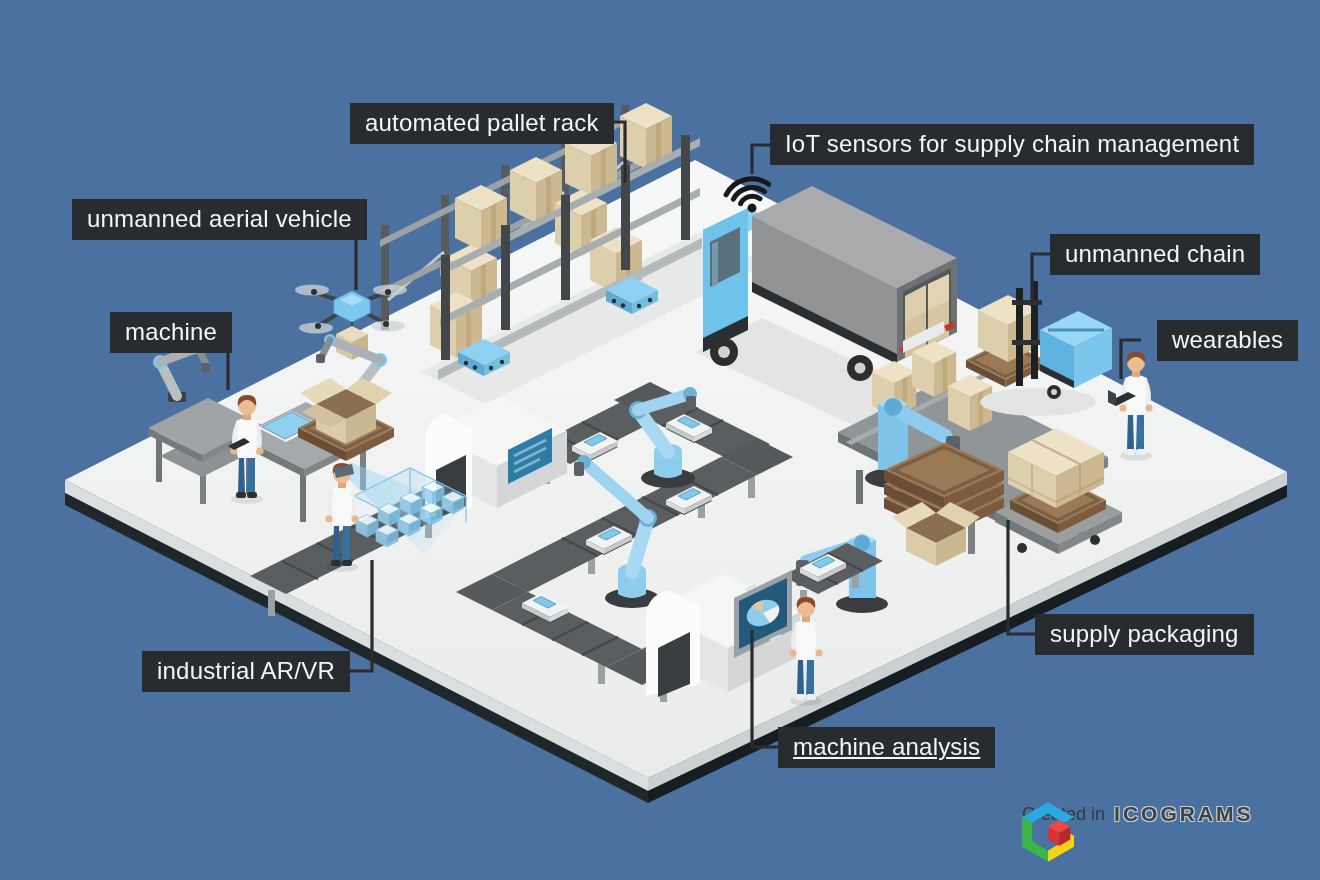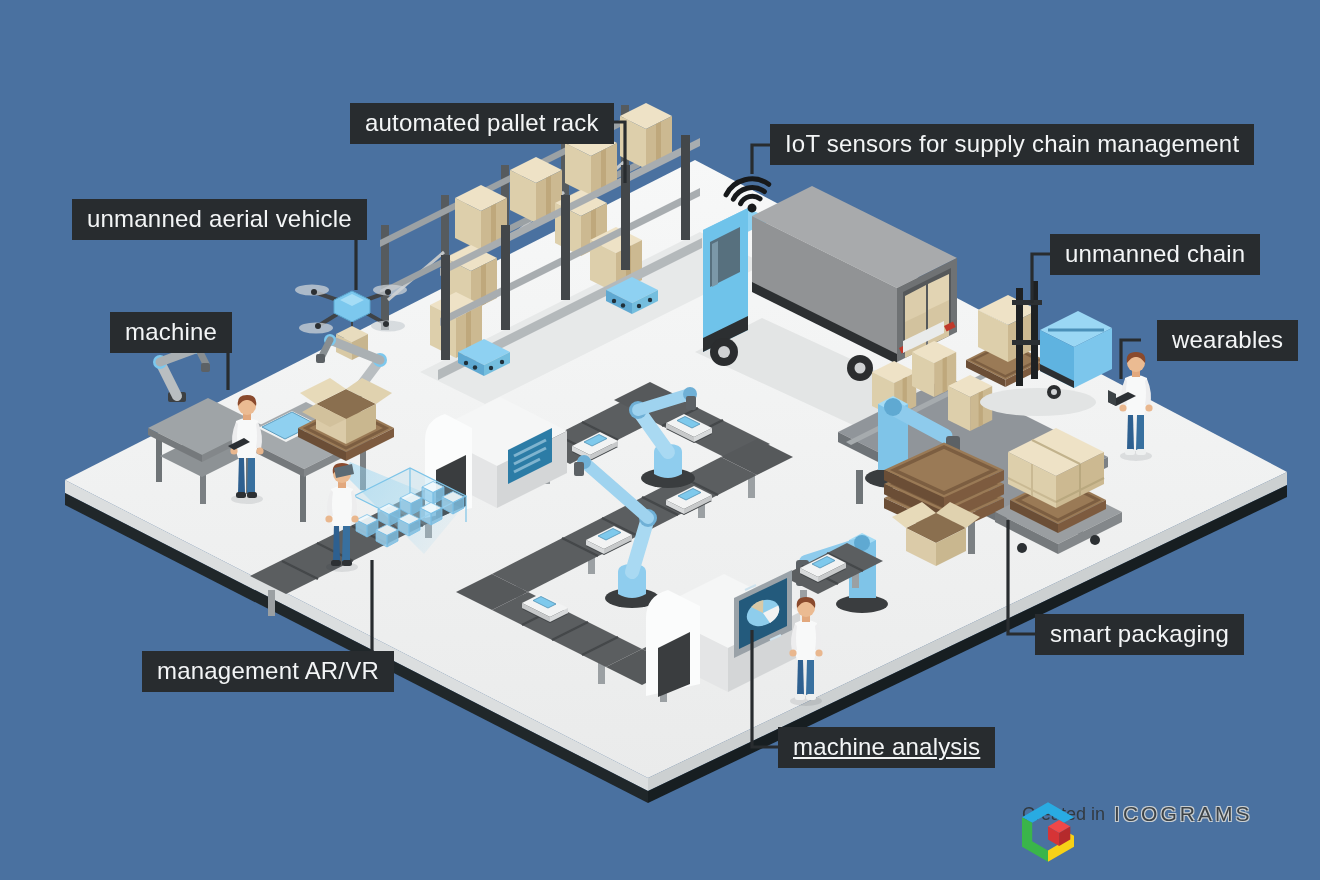--- a/index.html
+++ b/index.html
@@ -4,21 +4,21 @@
 <style>
   html,body{margin:0;padding:0;background:#4a71a0;}
   .stage{position:relative;width:1320px;height:880px;background:#4a71a0;overflow:hidden;
          font-family:"Liberation Sans",sans-serif;}
   .stage svg{position:absolute;left:0;top:0;}
   .label{position:absolute;background:#282c2f;color:#f3f5f6;font-size:24px;line-height:1;
          padding:8px 15px 9px;white-space:nowrap;letter-spacing:0.2px;}
   .shoe{fill:var(--shoe,#2c3033);}
   .watermark{position:absolute;left:1022px;top:802px;display:flex;align-items:center;gap:9px;}
   .wm-created{color:#323a40;font-size:18px;}
-  .wm-brand{color:#3d4347;font-size:21px;font-weight:normal;letter-spacing:3px;
+  .wm-brand{color:#3d4347;font-size:21px;font-weight:bold;letter-spacing:3px;
             text-shadow:1px 1px 0 #c9ced1,-1px -1px 0 #c9ced1,1px -1px 0 #c9ced1,-1px 1px 0 #c9ced1;}
 </style>
 </head>
 <body>
 
 <div class="stage">
 
 <svg width="1320" height="880" viewBox="0 0 1320 880">
   <defs>
     <linearGradient id="floorG" x1="0" y1="0" x2="0" y2="1">
@@ -514,22 +514,22 @@
     <polyline points="780,747 752,747 752,630"></polyline>
   </g>
 </svg>
 
 <div class="label" style="left:350px;top:103px;">automated pallet rack</div>
 <div class="label" style="left:72px;top:199px;">unmanned aerial vehicle</div>
 <div class="label" style="left:770px;top:124px;">IoT sensors for supply chain management</div>
 <div class="label" style="left:110px;top:312px;">machine</div>
 <div class="label" style="left:1050px;top:234px;">unmanned chain</div>
 <div class="label" style="left:1141px;top:320px;margin-left:16px;">wearables</div>
-<div class="label" style="left:142px;top:651px;">management AR/VR</div>
-<div class="label" style="left:1035px;top:614px;">smart packaging</div>
+<div class="label" style="left:142px;top:651px;">industrial AR/VR</div>
+<div class="label" style="left:1035px;top:614px;">supply packaging</div>
 <div class="label" style="left:778px;top:727px;text-decoration:underline;">machine analysis</div>
 
 <div class="watermark">
   <span class="wm-created">Created in</span>
   <svg width="52" height="60" viewBox="0 0 56 64">
     <path d="M28,0 L56,16 L45,22 L28,12 L11,22 L0,16 Z" fill="#29abe2"></path>
     <path d="M0,16 L11,22 L11,42 L28,52 L28,64 L0,48 Z" fill="#3ab54a"></path>
     <path d="M28,64 L28,52 L45,42 L45,30 L56,36 L56,48 Z" fill="#f7d117"></path>
     <path d="M28,26 L40,19 L52,26 L40,33 Z" fill="#ef4848"></path>
     <path d="M28,26 L40,33 L40,47 L28,40 Z" fill="#d63436"></path>

